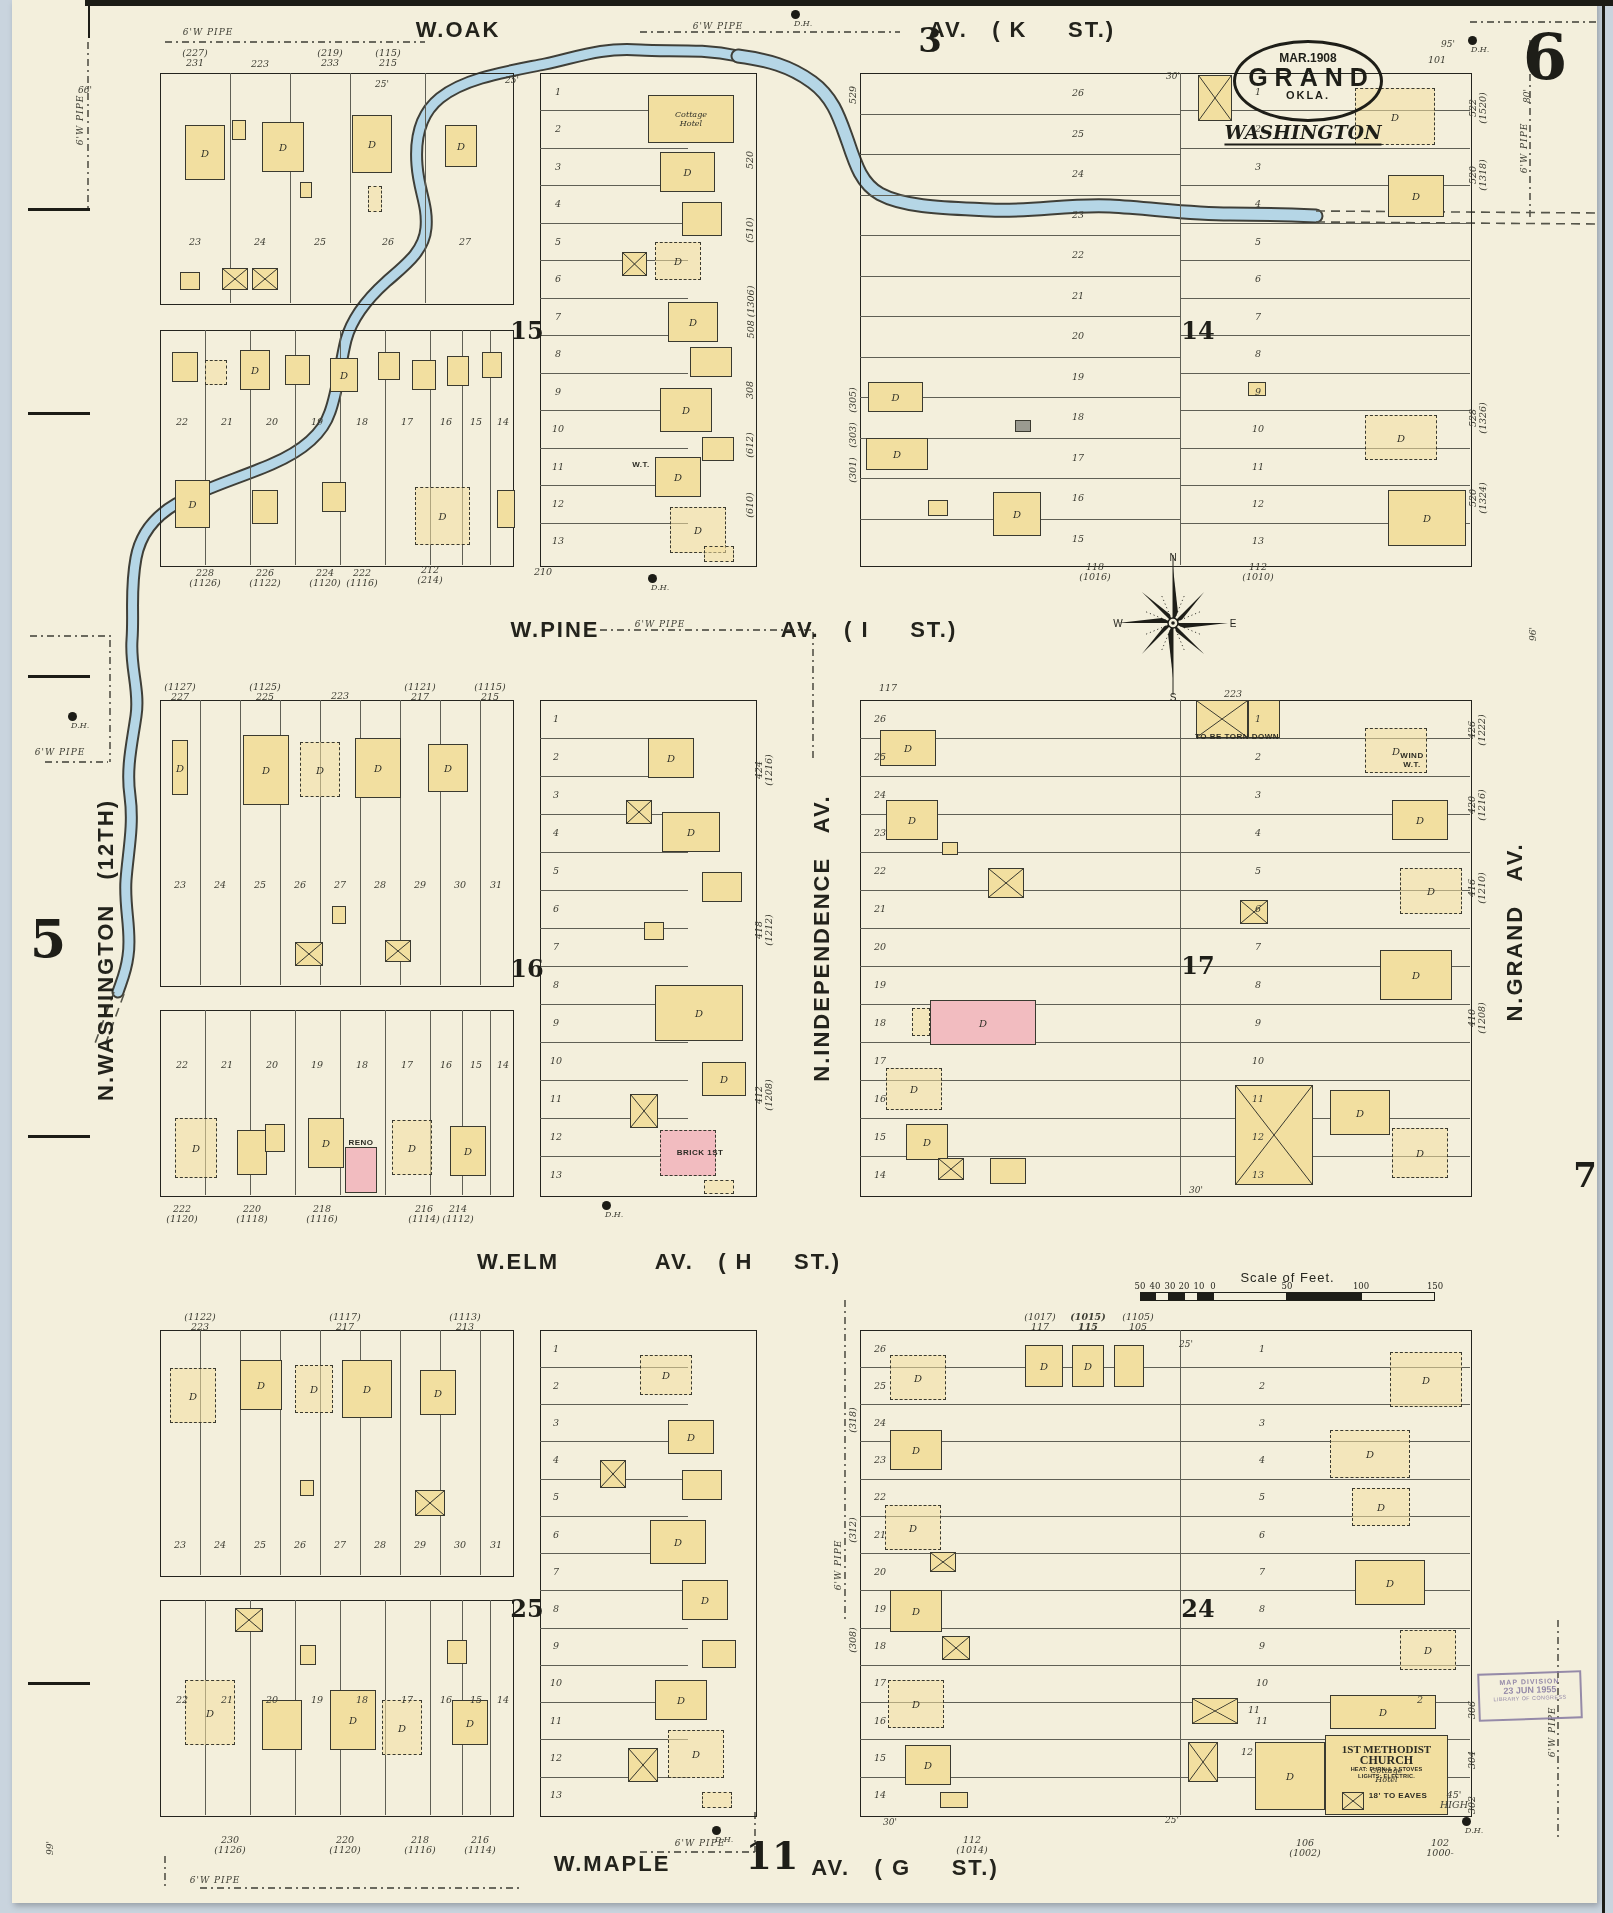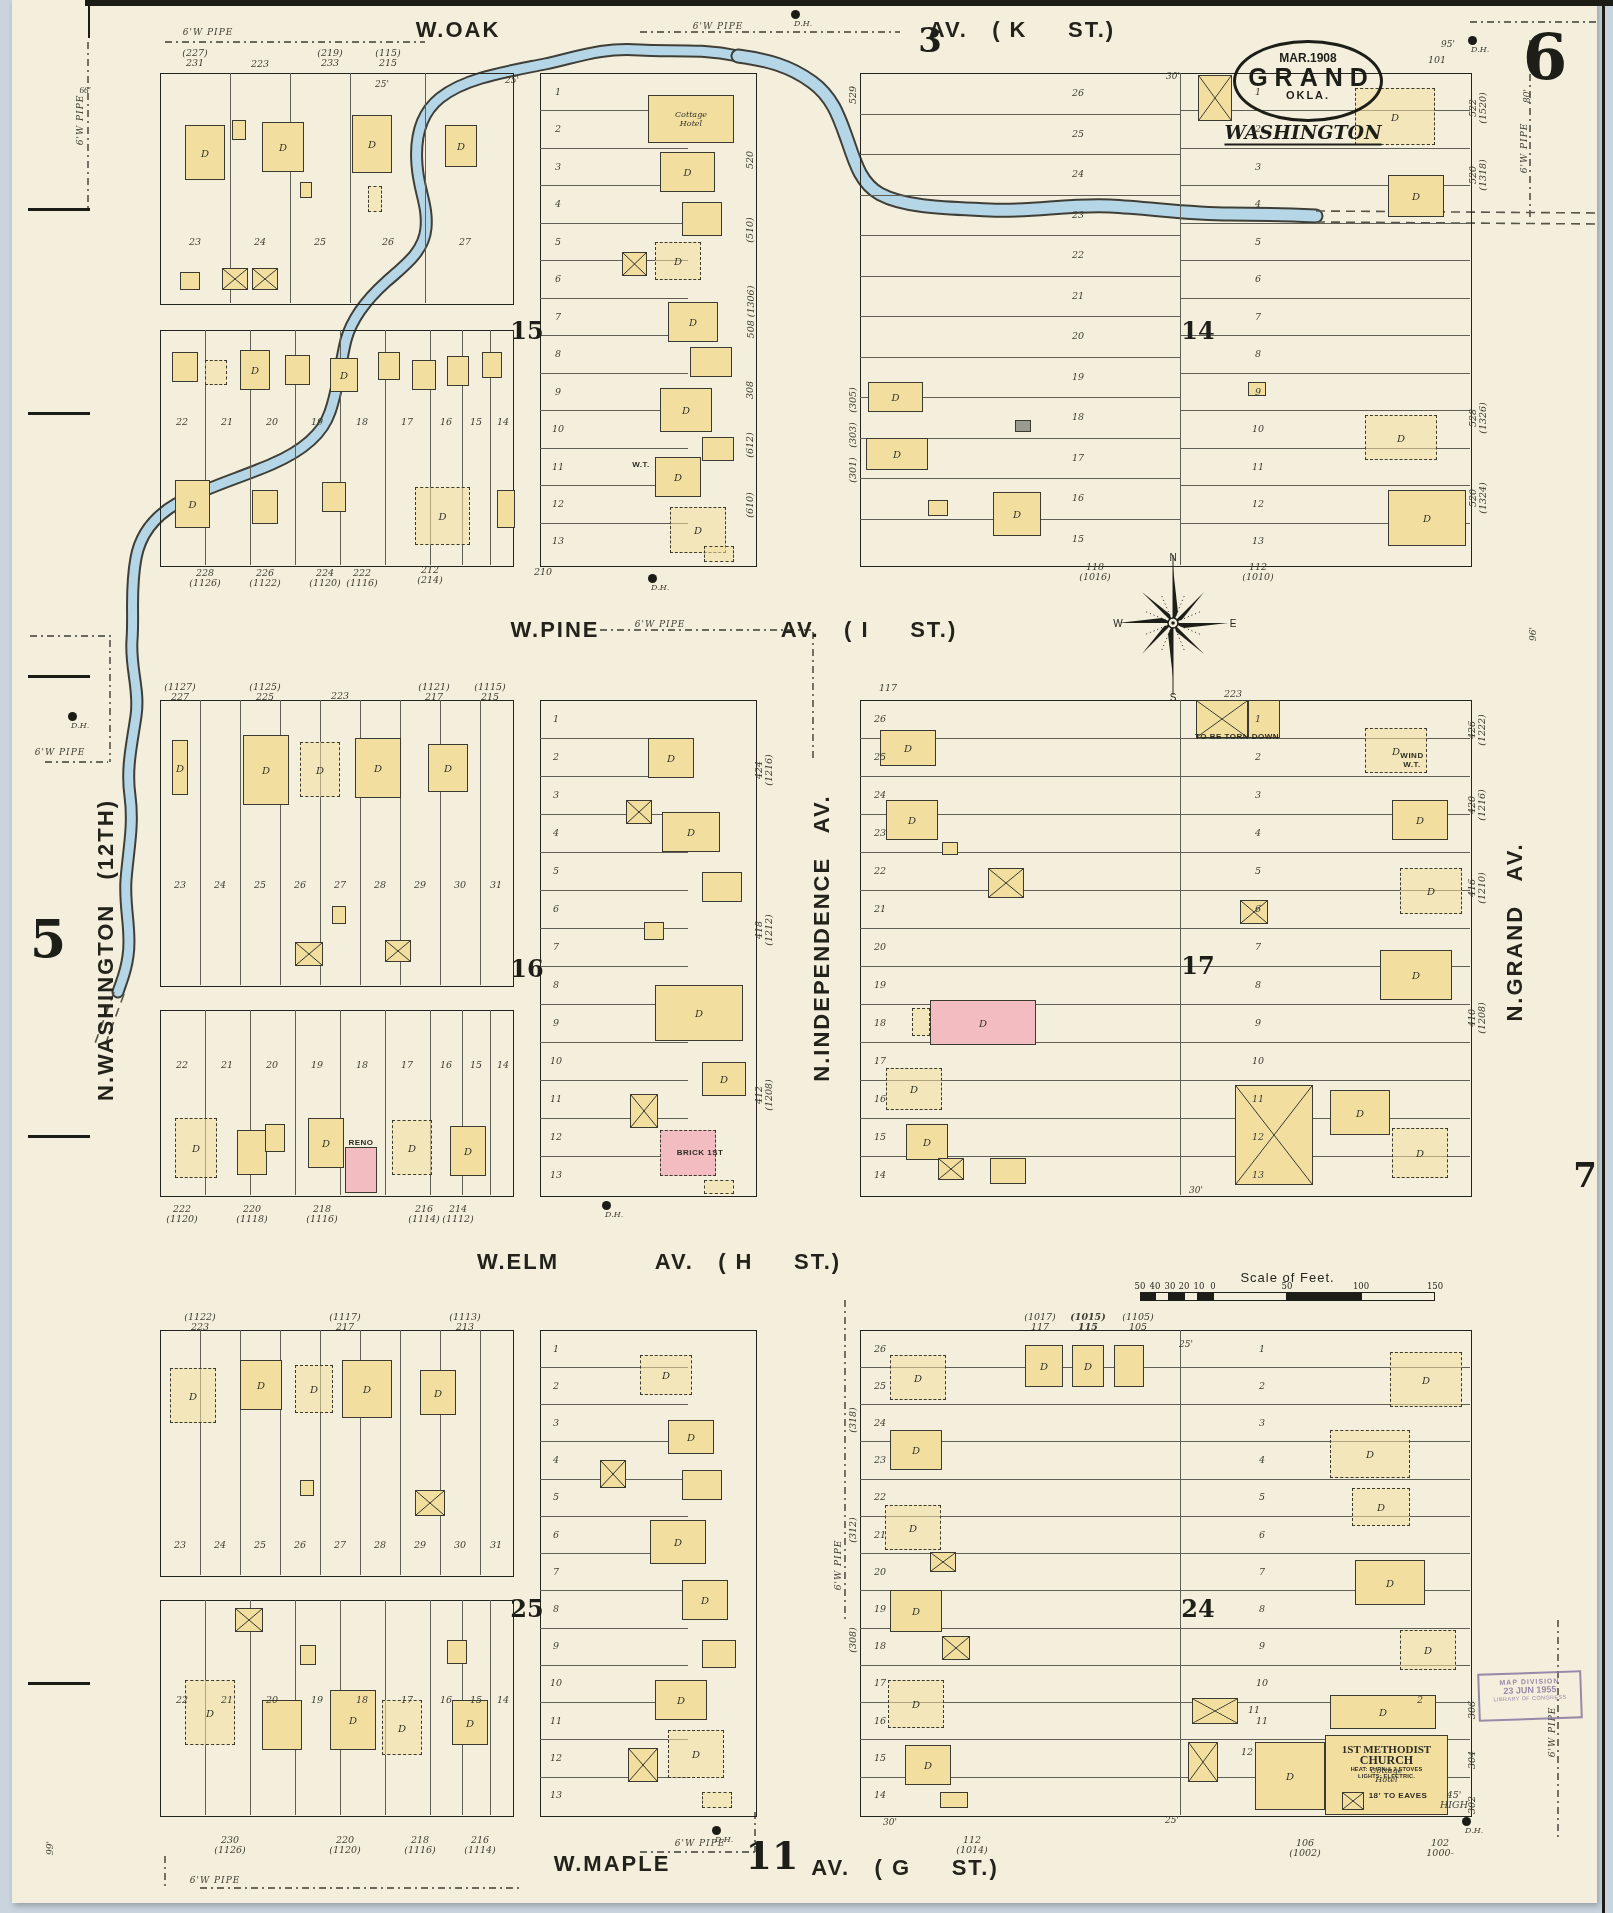--- a/index.html
+++ b/index.html
@@ -585,21 +585,21 @@
       <div class="lbl num" style="left: 1198px; top: 1608px; font-size: 24px;">24</div>
       <div class="lbl num" style="left: 1585px; top: 1175px; font-size: 34px;">7</div>
       <div class="lbl num" style="left: 772px; top: 1855px; font-size: 38px;">11</div>
       <div class="lbl sm" style="left: 195px; top: 58px;">(227)<br>231</div>
       <div class="lbl sm" style="left: 260px; top: 64px;">223</div>
       <div class="lbl sm" style="left: 330px; top: 58px;">(219)<br>233</div>
       <div class="lbl sm" style="left: 388px; top: 58px;">(115)<br>215</div>
       <div class="lbl dim" style="left: 382px; top: 84px;">25'</div>
       <div class="lbl dim" style="left: 512px; top: 80px;">25'</div>
       <div class="lbl dim" style="left: 1173px; top: 76px;">30'</div>
-      <div class="lbl dim" style="left: 85px; top: 90px; font-family: Liberation Serif, serif;">66'</div>
+      <div class="lbl dim" style="left: 85px; top: 90px;">66'</div>
       <div class="lbl dim" style="left: 1448px; top: 44px;">95'</div>
       <div class="lbl dim r90" style="left: 1527px; top: 96px;">80'</div>
       <div class="lbl dim r90" style="left: 1533px; top: 634px;">96'</div>
       <div class="lbl sm" style="left: 1437px; top: 60px;">101</div>
       <div class="lbl sm" style="left: 205px; top: 578px;">228<br>(1126)</div>
       <div class="lbl sm" style="left: 265px; top: 578px;">226<br>(1122)</div>
       <div class="lbl sm" style="left: 325px; top: 578px;">224<br>(1120)</div>
       <div class="lbl sm" style="left: 362px; top: 578px;">222<br>(1116)</div>
       <div class="lbl sm" style="left: 430px; top: 575px;">212<br>(214)</div>
       <div class="lbl sm" style="left: 543px; top: 572px;">210</div>
@@ -615,21 +615,21 @@
       <div class="lbl sm r90" style="left: 853px; top: 400px;">(305)</div>
       <div class="lbl sm r90" style="left: 853px; top: 435px;">(303)</div>
       <div class="lbl sm r90" style="left: 853px; top: 470px;">(301)</div>
       <div class="lbl sm r90" style="left: 1478px; top: 108px;">522<br>(1520)</div>
       <div class="lbl sm r90" style="left: 1478px; top: 175px;">520<br>(1318)</div>
       <div class="lbl sm r90" style="left: 1478px; top: 418px;">528<br>(1326)</div>
       <div class="lbl sm r90" style="left: 1478px; top: 498px;">520<br>(1324)</div>
       <div class="lbl sm" style="left: 180px; top: 692px;">(1127)<br>227</div>
       <div class="lbl sm" style="left: 265px; top: 692px;">(1125)<br>225</div>
       <div class="lbl sm" style="left: 340px; top: 696px;">223</div>
-      <div class="lbl sm" style="left: 434px; top: 692px;">(1121)<br>217</div>
+      <div class="lbl sm" style="left: 420px; top: 692px;">(1121)<br>217</div>
       <div class="lbl sm" style="left: 490px; top: 692px;">(1115)<br>215</div>
       <div class="lbl sm" style="left: 888px; top: 688px;">117</div>
       <div class="lbl sm" style="left: 1233px; top: 694px;">223</div>
       <div class="lbl ann" style="left: 1237px; top: 736px;">TO BE TORN DOWN</div>
       <div class="lbl sm" style="left: 182px; top: 1214px;">222<br>(1120)</div>
       <div class="lbl sm" style="left: 252px; top: 1214px;">220<br>(1118)</div>
       <div class="lbl sm" style="left: 322px; top: 1214px;">218<br>(1116)</div>
       <div class="lbl sm" style="left: 424px; top: 1214px;">216<br>(1114)</div>
       <div class="lbl sm" style="left: 458px; top: 1214px;">214<br>(1112)</div>
       <div class="lbl sm r90" style="left: 764px; top: 770px;">424<br>(1216)</div>

